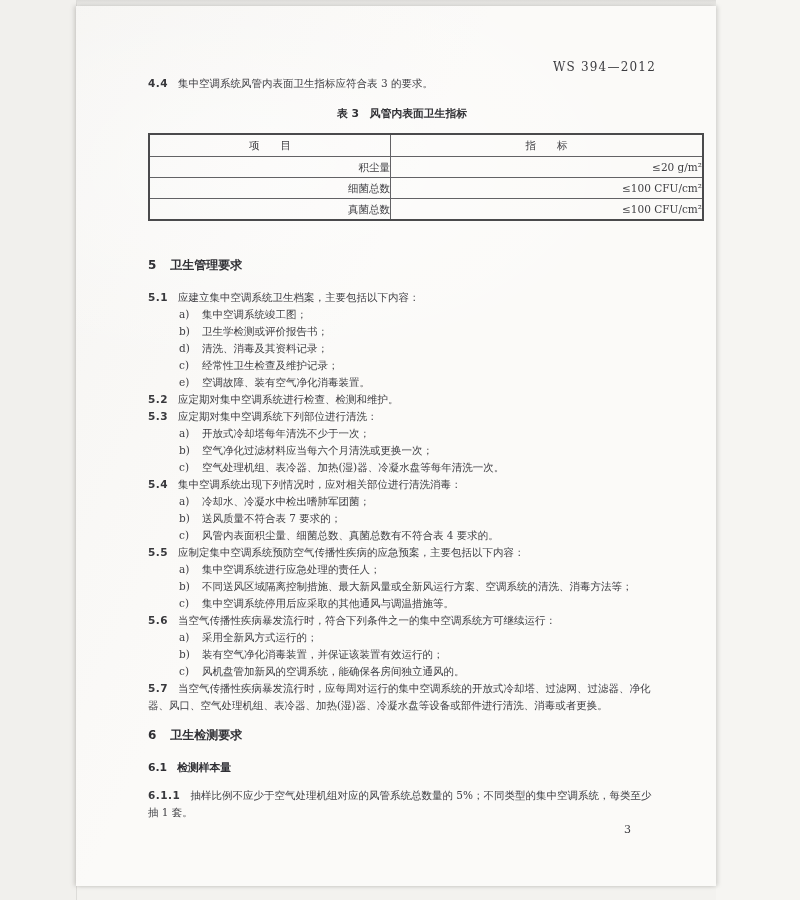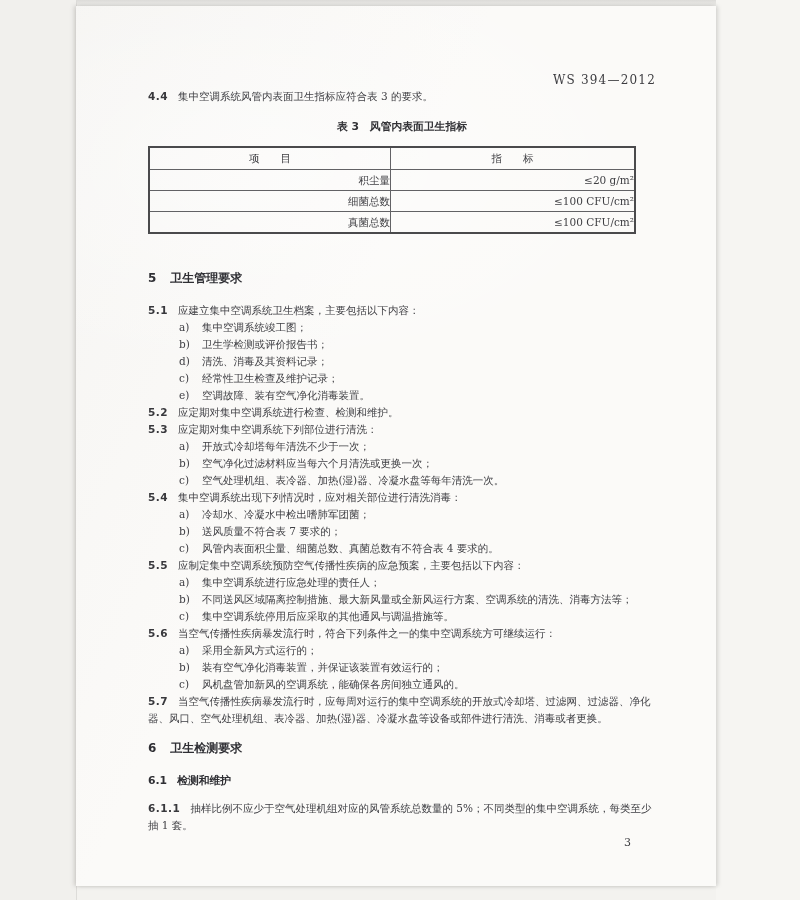--- a/index.html
+++ b/index.html
@@ -25,40 +25,40 @@
   }
   .paper{
     position:absolute;left:76px;top:6px;width:640px;height:880px;
     background:#fbfaf8;
     background-image:
       radial-gradient(ellipse 400px 220px at 30% 18%, rgba(255,255,255,.5), rgba(255,255,255,0)),
       linear-gradient(115deg, rgba(230,229,226,.25), rgba(255,255,255,0) 40%);
     box-shadow:-2px 0 4px rgba(110,108,104,.25), 2px 0 4px rgba(110,108,104,.22);
   }
   .content{
-    position:absolute;left:72px;top:13px;width:508px;
+    position:absolute;left:72px;top:0;width:508px;
     padding-top:54px;
     font-size:10.5px;line-height:17px;
   }
   .doc-header{
     text-align:right;font-size:12px;line-height:15px;letter-spacing:1.2px;
     color:#3c3c40;
   }
   .p44{margin:15px 0 0 0;}
   .cnum{
     font-family:"DejaVu Sans", sans-serif;font-weight:bold;
     color:#38383c;margin-right:10px;letter-spacing:.5px;
   }
   .t3-title{
     margin:14px 0 0 0;text-align:center;
     font-family:"DejaVu Sans", sans-serif;font-weight:bold;
     font-size:10.8px;line-height:16px;color:#323236;
   }
   table.t3{
-    margin-top:11px;width:488px;border-collapse:collapse;
+    margin-top:11px;width:556px;border-collapse:collapse;
     border:2px solid #4a4a4c;
     font-size:10.5px;color:#3e3e42;
   }
   table.t3 th, table.t3 td{
     border:1px solid #626265;text-align:center;font-weight:normal;
     padding:0;
   }
   table.t3 th{height:21px;}
   table.t3 td{height:20px;text-align:right;}
   table.t3 .col-item{width:240px;}
@@ -148,20 +148,20 @@
 
     <p class="clause"><span class="cnum">5.6</span><span>当空气传播性疾病暴发流行时，符合下列条件之一的集中空调系统方可继续运行：</span></p>
     <p class="sub"><span class="letter">a)</span><span>采用全新风方式运行的；</span></p>
     <p class="sub"><span class="letter">b)</span><span>装有空气净化消毒装置，并保证该装置有效运行的；</span></p>
     <p class="sub"><span class="letter">c)</span><span>风机盘管加新风的空调系统，能确保各房间独立通风的。</span></p>
 
     <p class="clause"><span class="cnum">5.7</span><span>当空气传播性疾病暴发流行时，应每周对运行的集中空调系统的开放式冷却塔、过滤网、过滤器、净化器、风口、空气处理机组、表冷器、加热(湿)器、冷凝水盘等设备或部件进行清洗、消毒或者更换。</span></p>
 
     <h2 class="hsec h6"><span class="hnum">6</span><span>卫生检测要求</span></h2>
 
-    <h3 class="hsec h61"><span class="hnum">6.1</span><span>检测和维护</span></h3>
+    <h3 class="hsec h61"><span class="hnum">6.1</span><span>检测样本量</span></h3>
 
     <p class="clause c611"><span class="cnum">6.1.1</span><span>抽样比例不应少于空气处理机组对应的风管系统总数量的 5%；不同类型的集中空调系统，每类至少抽 1 套。</span></p>
 
     <div class="pageno">3</div>
 
   </div>
 </div>
 
 </body></html>

